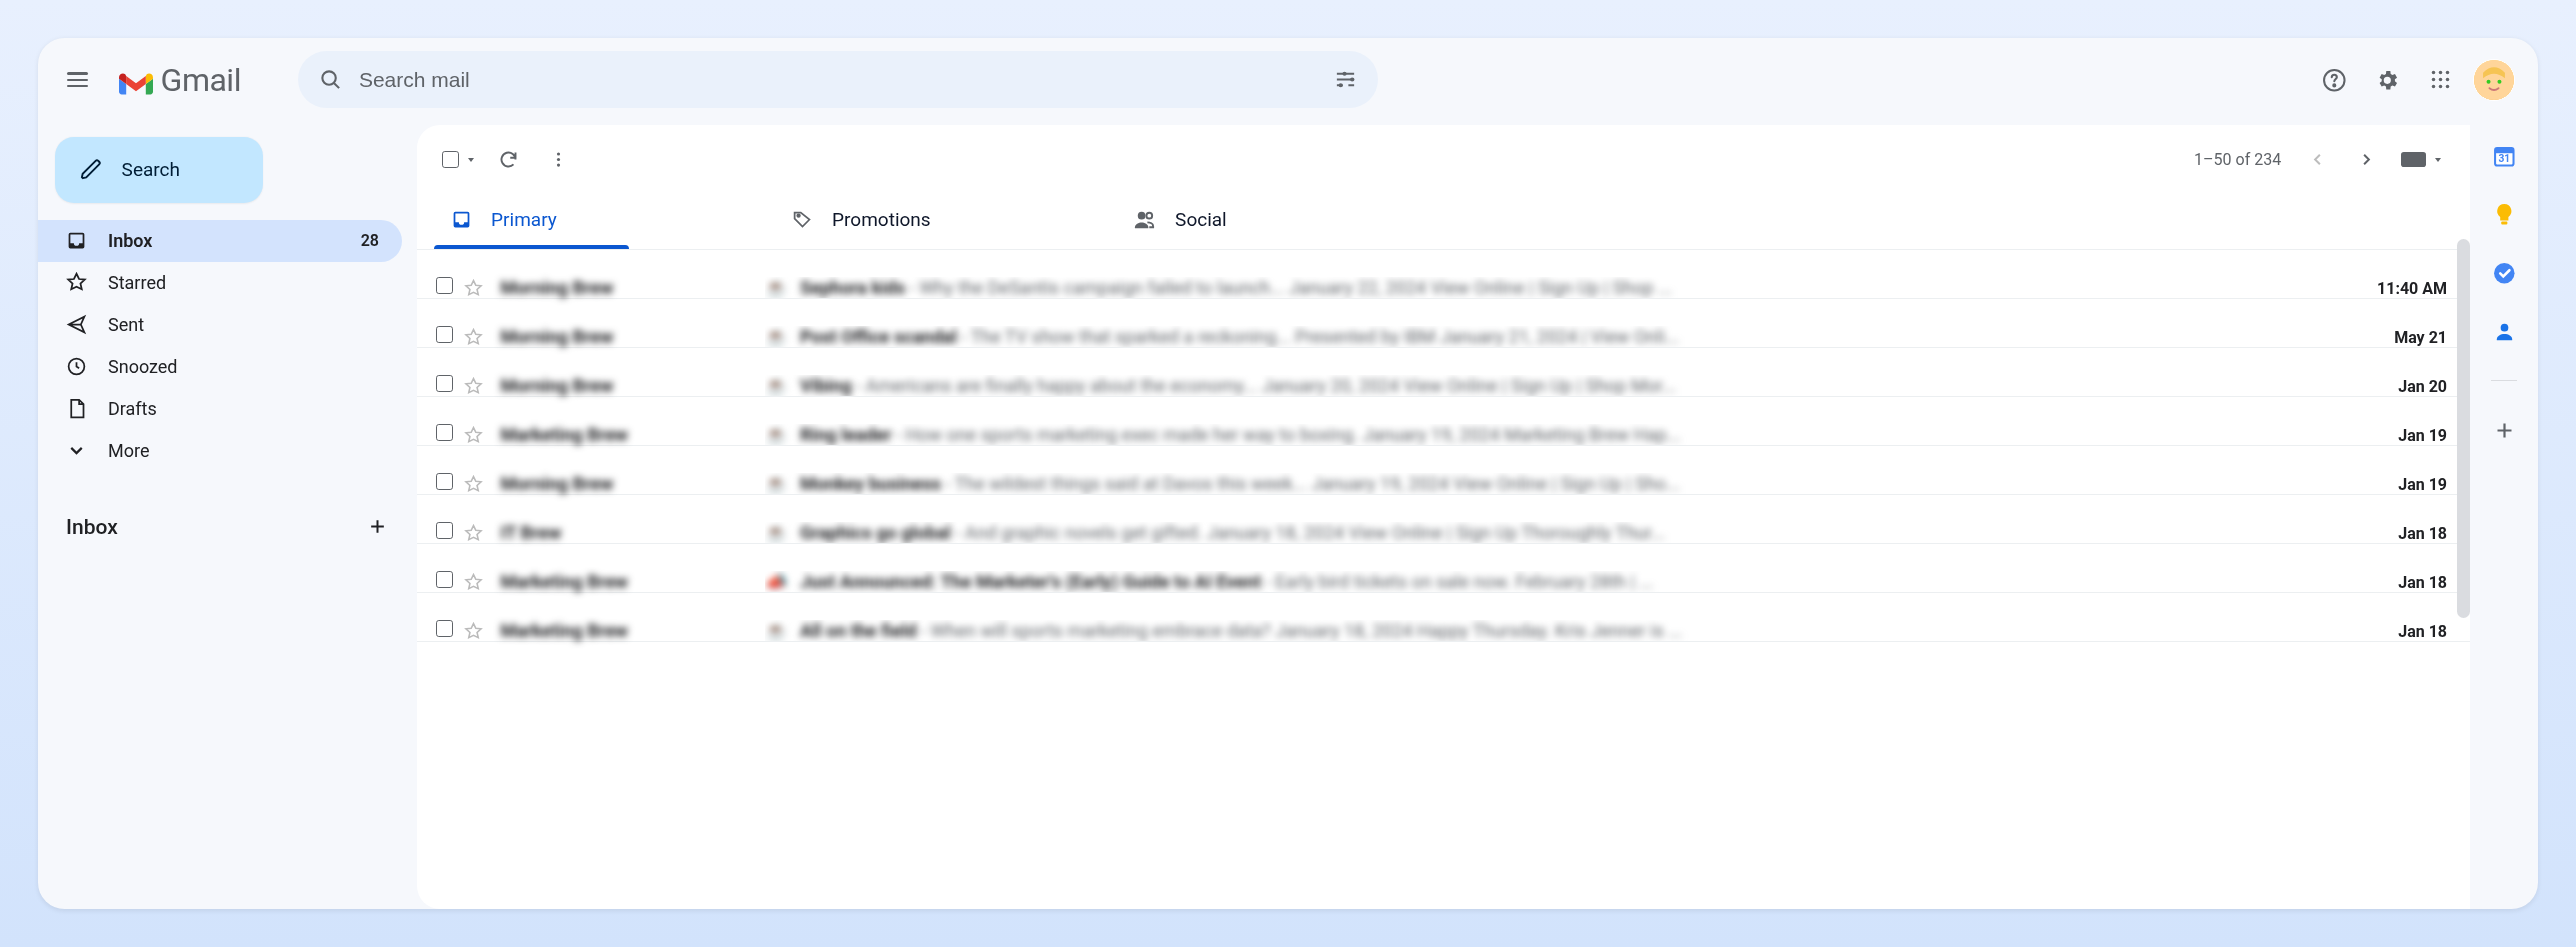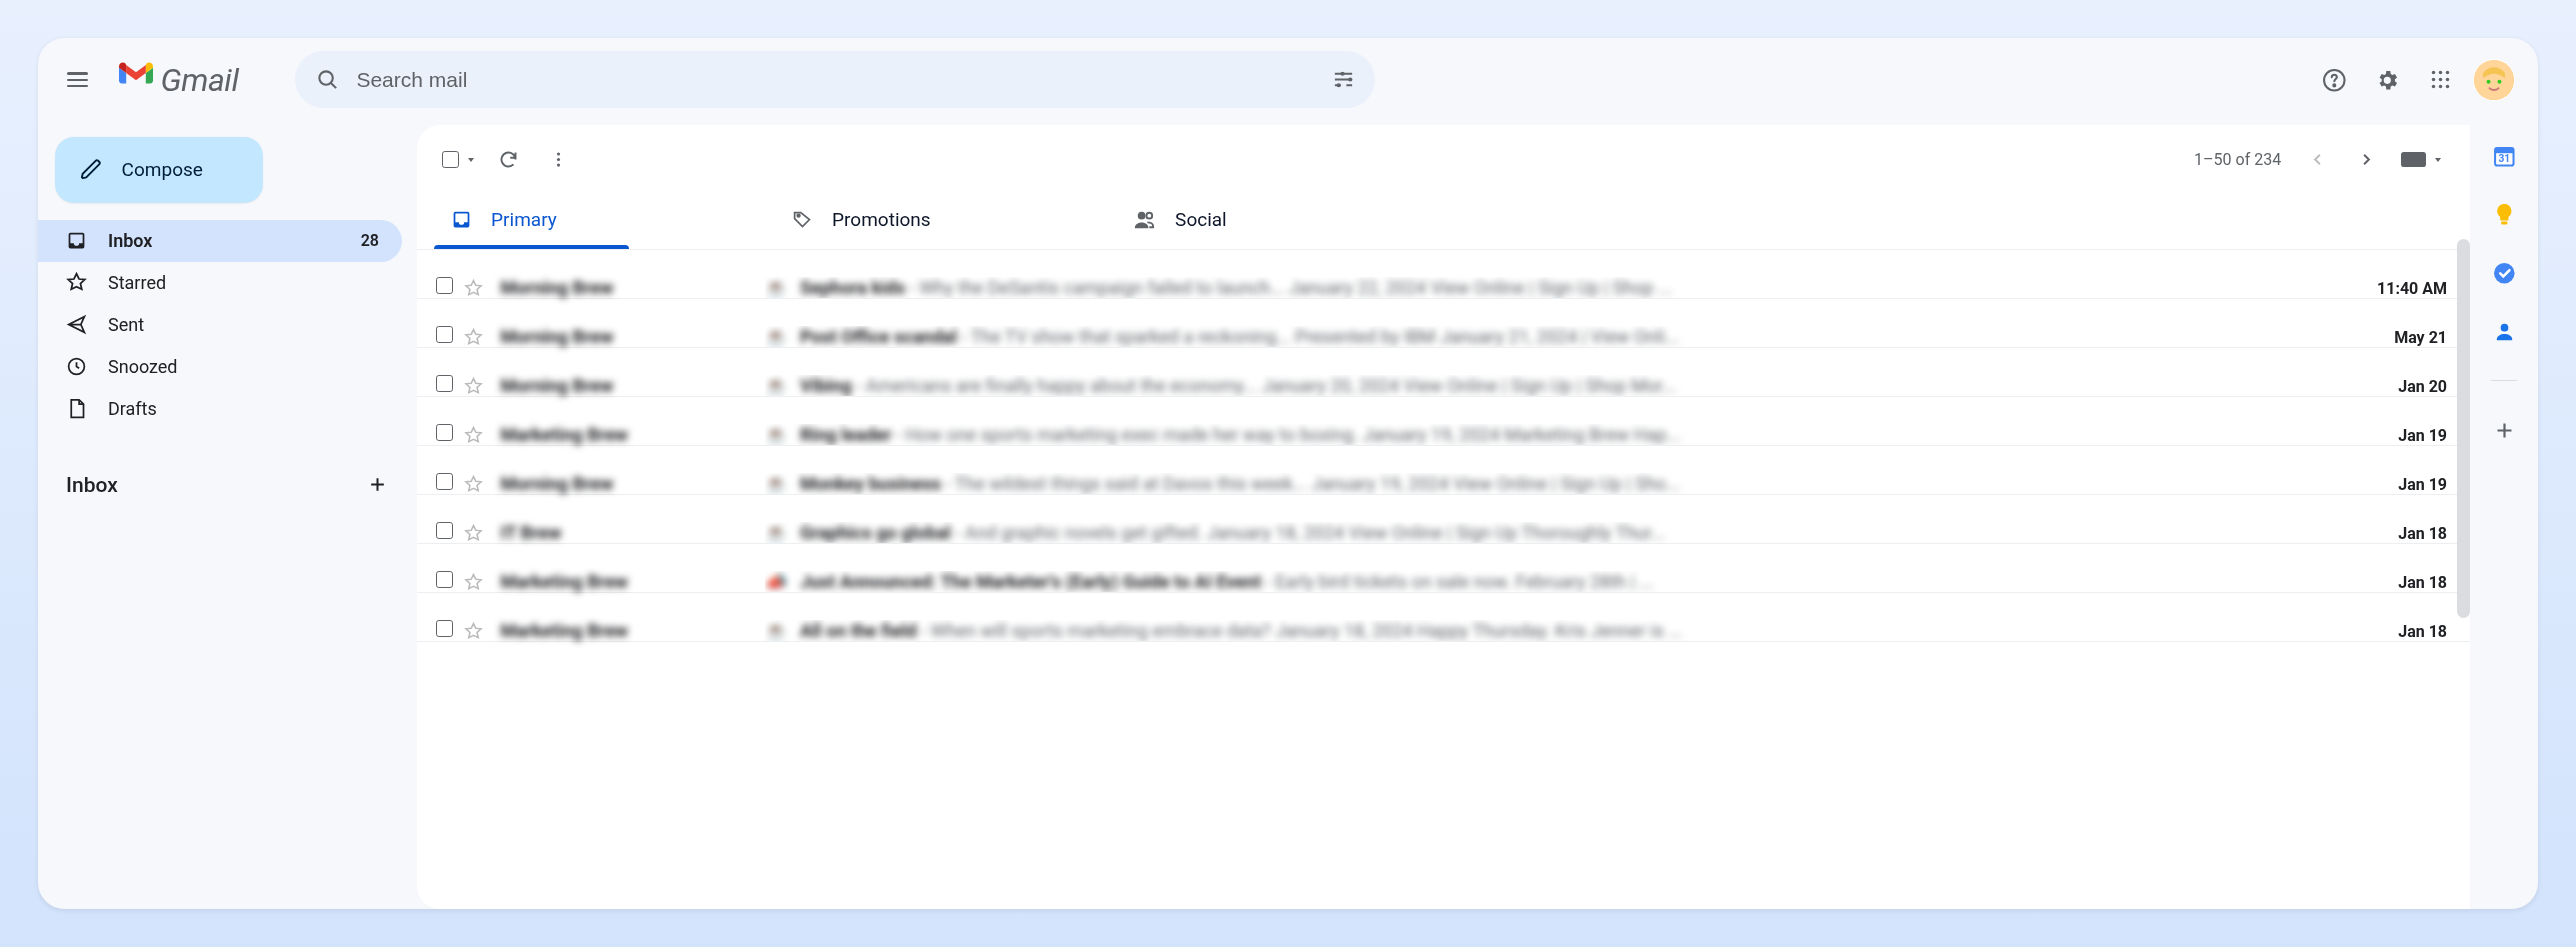--- a/index.html
+++ b/index.html
@@ -29,21 +29,21 @@
     padding: 13.3px 23px 13.3px 17px;
     gap: 19px;
   }
   .menu-btn {
     width: 45px; height: 45px; border-radius: 50%;
     display: flex; align-items: center; justify-content: center;
     cursor: pointer;
   }
   .hamburger { width: 21px; height: 15px; display:flex; flex-direction:column; justify-content:space-between;}
   .hamburger span { display:block; height:2.4px; background:#5f6368; border-radius:1.9px;}
-  .gmail-logo { display:flex; align-items:flex-start; gap:7.6px; margin-right: 38px; font-style: italic;}
+  .gmail-logo { display:flex; align-items:flex-end; gap:7.6px; margin-right: 38px;}
   .gmail-logo svg { width: 34px; height: 26.5px; }
   .gmail-text { font-size: 32px; color:#5f6368; letter-spacing:-0.5px;}
   .search {
     flex: 1; max-width: 1080px; background:#eaf1fb; border-radius: 30px;
     height: 57px; display:flex; align-items:center; padding: 0 11.4px;
   }
   .search .icon-btn { width:42px; height:42px; display:flex;align-items:center;justify-content:center; border-radius:50%; cursor:pointer;}
   .search input {
     flex:1; border:none; background:transparent; font-size:21px; color:#5f6368; outline:none; padding: 0 7.6px;
   }
@@ -215,21 +215,21 @@
     </div>
   </div>
 
   <div class="body">
 
     <div class="sidebar">
       <div class="compose">
         <svg width="23" height="23" viewBox="0 0 24 24" fill="none" stroke="#001d35" stroke-width="2">
             <path d="M3 21l3.5-.8L20 6.7a2 2 0 000-2.8l-.9-.9a2 2 0 00-2.8 0L2.8 16.5 2 20z"></path>
           </svg>
-        <span>Compose</span>
+        <span>Search</span>
       </div>
       <ul class="nav">
         <li class="active">
           <svg width="21" height="21" viewBox="0 0 24 24" fill="#202124">
               <path d="M19 3H5a2 2 0 00-2 2v14a2 2 0 002 2h14a2 2 0 002-2V5a2 2 0 00-2-2zm0 12h-4a3 3 0 01-6 0H5V5h14v10z"></path>
             </svg>
           <span class="label">Inbox</span>
           <span class="count">28</span>
         </li>
         <li>
@@ -249,20 +249,26 @@
               <circle cx="12" cy="12" r="9"></circle>
               <path d="M12 7v5l3 2"></path>
             </svg>
           <span class="label">Snoozed</span>
         </li>
         <li>
           <svg width="21" height="21" viewBox="0 0 24 24" fill="none" stroke="#202124" stroke-width="2">
               <path d="M6 2h9l5 5v15H6z M15 2v5h5"></path>
             </svg>
           <span class="label">Drafts</span>
+        </li>
+        <li>
+          <svg width="21" height="21" viewBox="0 0 24 24" fill="none" stroke="#202124" stroke-width="2.5">
+              <path d="M6 9l6 6 6-6"></path>
+            </svg>
+          <span class="label">More</span>
         </li>
       </ul>
       <div class="labels-hdr">
         <span>Inbox</span>
         <div class="icon-btn" style="width:34px;height:34px">
           <svg width="19" height="19" viewBox="0 0 24 24" stroke="#202124" stroke-width="2.5" fill="none">
               <path d="M12 4v16M4 12h16"></path>
             </svg>
         </div>
       </div>

